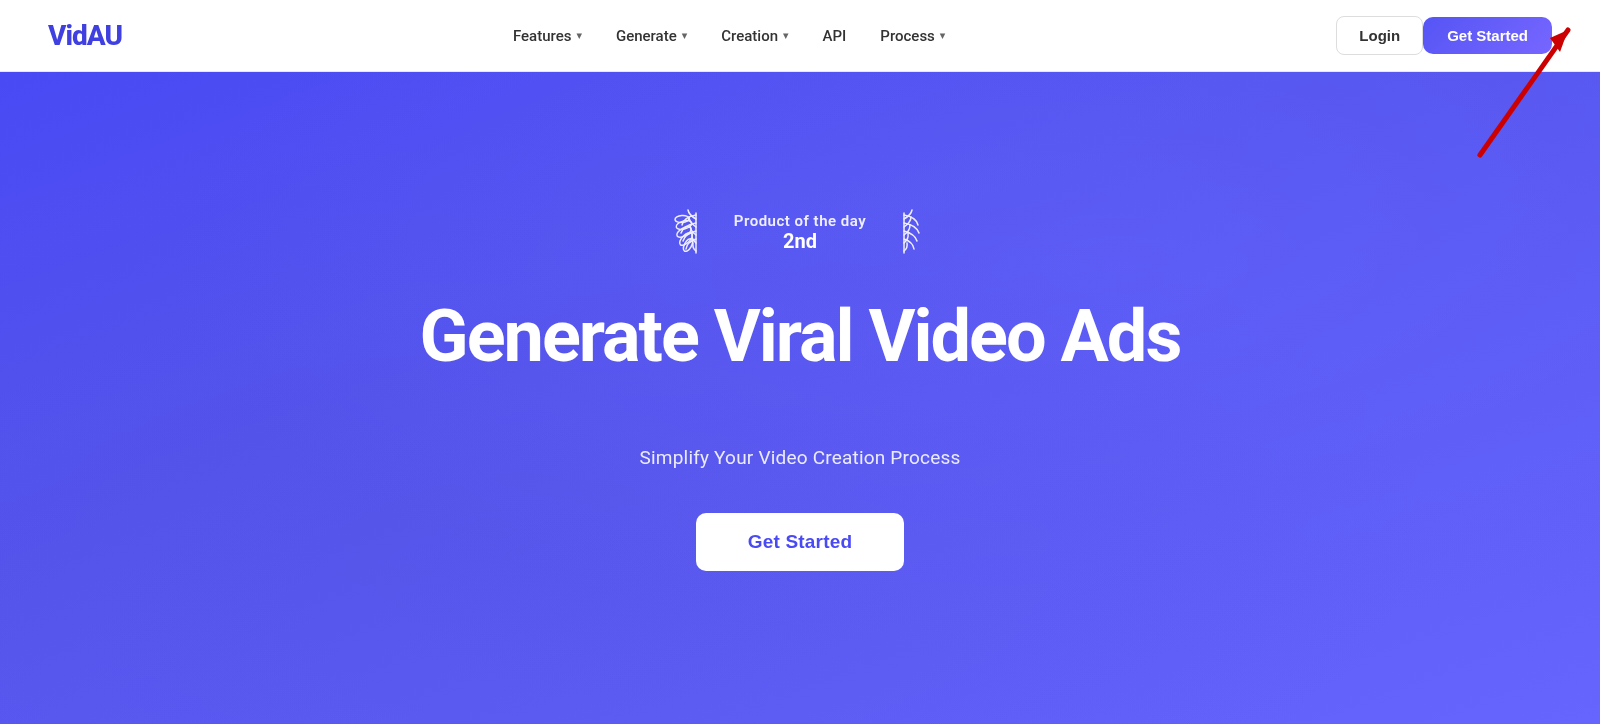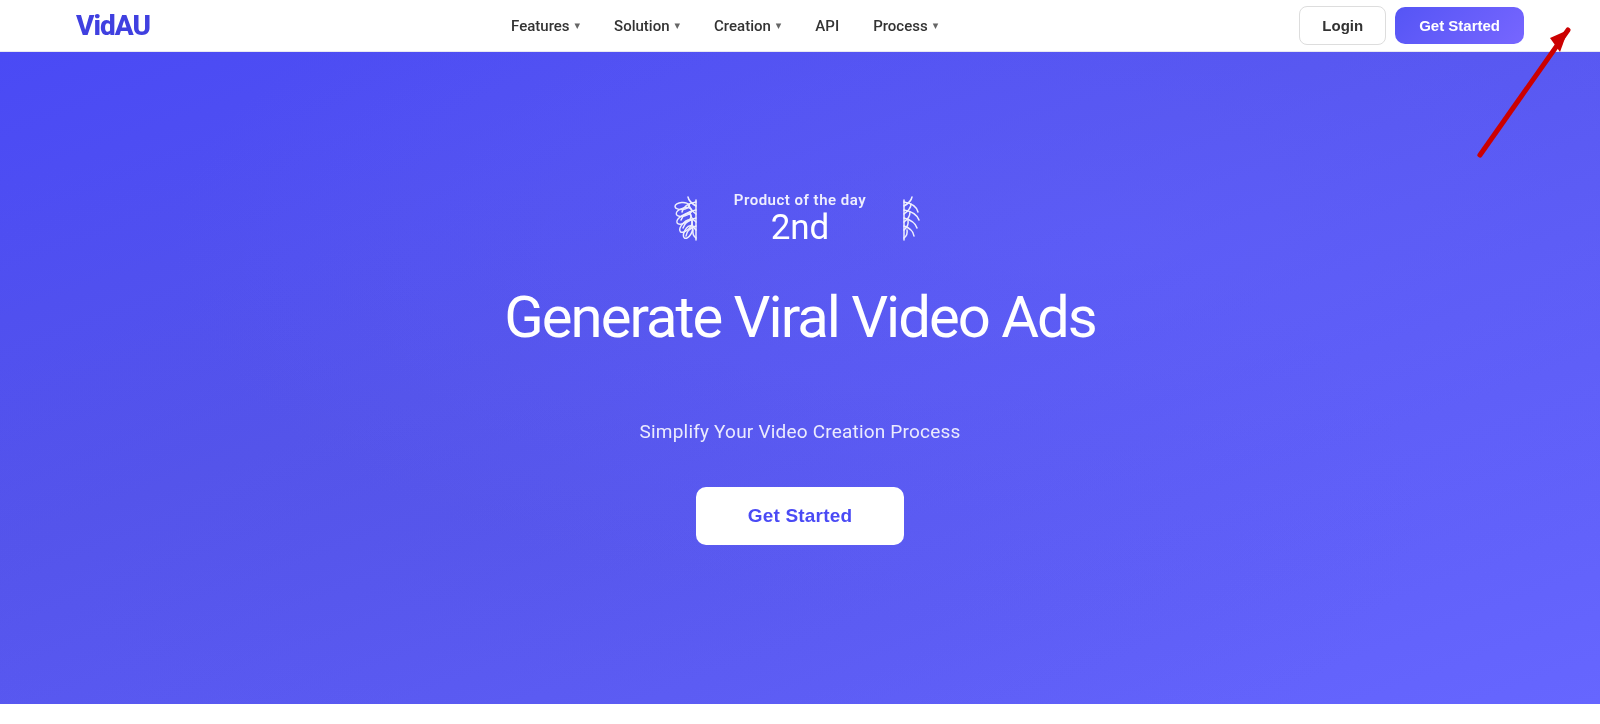--- a/index.html
+++ b/index.html
@@ -3,22 +3,22 @@
   <meta charset="utf-8">
   <style>
     * { margin: 0; padding: 0; box-sizing: border-box; }
     body { font-family: -apple-system, BlinkMacSystemFont, 'Segoe UI', Roboto, sans-serif; width: 1600px; overflow-x: hidden; }
 
     
     .navbar {
       display: flex;
       align-items: center;
       justify-content: space-between;
-      padding: 0 76px;
-      height: 52px;
+      padding: 0 48px;
+      height: 72px;
       background: #ffffff;
       border-bottom: 1px solid #e8e8f0;
       position: relative;
       z-index: 100;
     }
     .logo {
       font-size: 28px;
       font-weight: 800;
       color: #4040e0;
       letter-spacing: -1px;
@@ -51,21 +51,21 @@
       color: white;
       font-size: 12px;
       font-weight: 700;
       padding: 3px 9px;
       border-radius: 20px;
     }
     .pricing-badge .fire { font-size: 13px; }
     .nav-right {
       display: flex;
       align-items: center;
-      gap: 9px;
+      gap: 0;
     }
     .btn-login {
       padding: 10px 22px;
       border-radius: 8px;
       border: 1.5px solid #ddd;
       background: white;
       font-size: 15px;
       font-weight: 600;
       color: #333;
       cursor: pointer;
@@ -108,30 +108,30 @@
       flex-direction: column;
       align-items: center;
     }
     .potd-label {
       font-size: 15px;
       font-weight: 600;
       color: rgba(255,255,255,0.9);
       letter-spacing: 0.5px;
     }
     .potd-rank {
-      font-size: 35px;
-      font-weight: 400;
+      font-size: 20px;
+      font-weight: 700;
       color: white;
       line-height: 1.1;
     }
 
     
     .hero-headline {
-      font-size: 58px;
-      font-weight: 400;
+      font-size: 72px;
+      font-weight: 700;
       color: white;
       line-height: 1.05;
       max-width: 1100px;
       letter-spacing: -2px;
       margin-bottom: 28px;
     }
     .hero-subheadline {
       font-size: 19px;
       color: rgba(255,255,255,0.88);
       margin-bottom: 44px;
@@ -170,21 +170,21 @@
 <nav class="navbar">
 
   <div class="logo">VidAU</div>
 
   <div class="nav-links">
     <div class="nav-item">
       <span>Features</span>
       <span class="chevron">▾</span>
     </div>
     <div class="nav-item">
-      <span>Solution</span>
+      <span>Generate</span>
       <span class="chevron">▾</span>
     </div>
     <div class="nav-item">
       <span>Creation</span>
       <span class="chevron">▾</span>
     </div>
     <div class="nav-item">
       <span>API</span>
     </div>
     <div class="nav-item">

